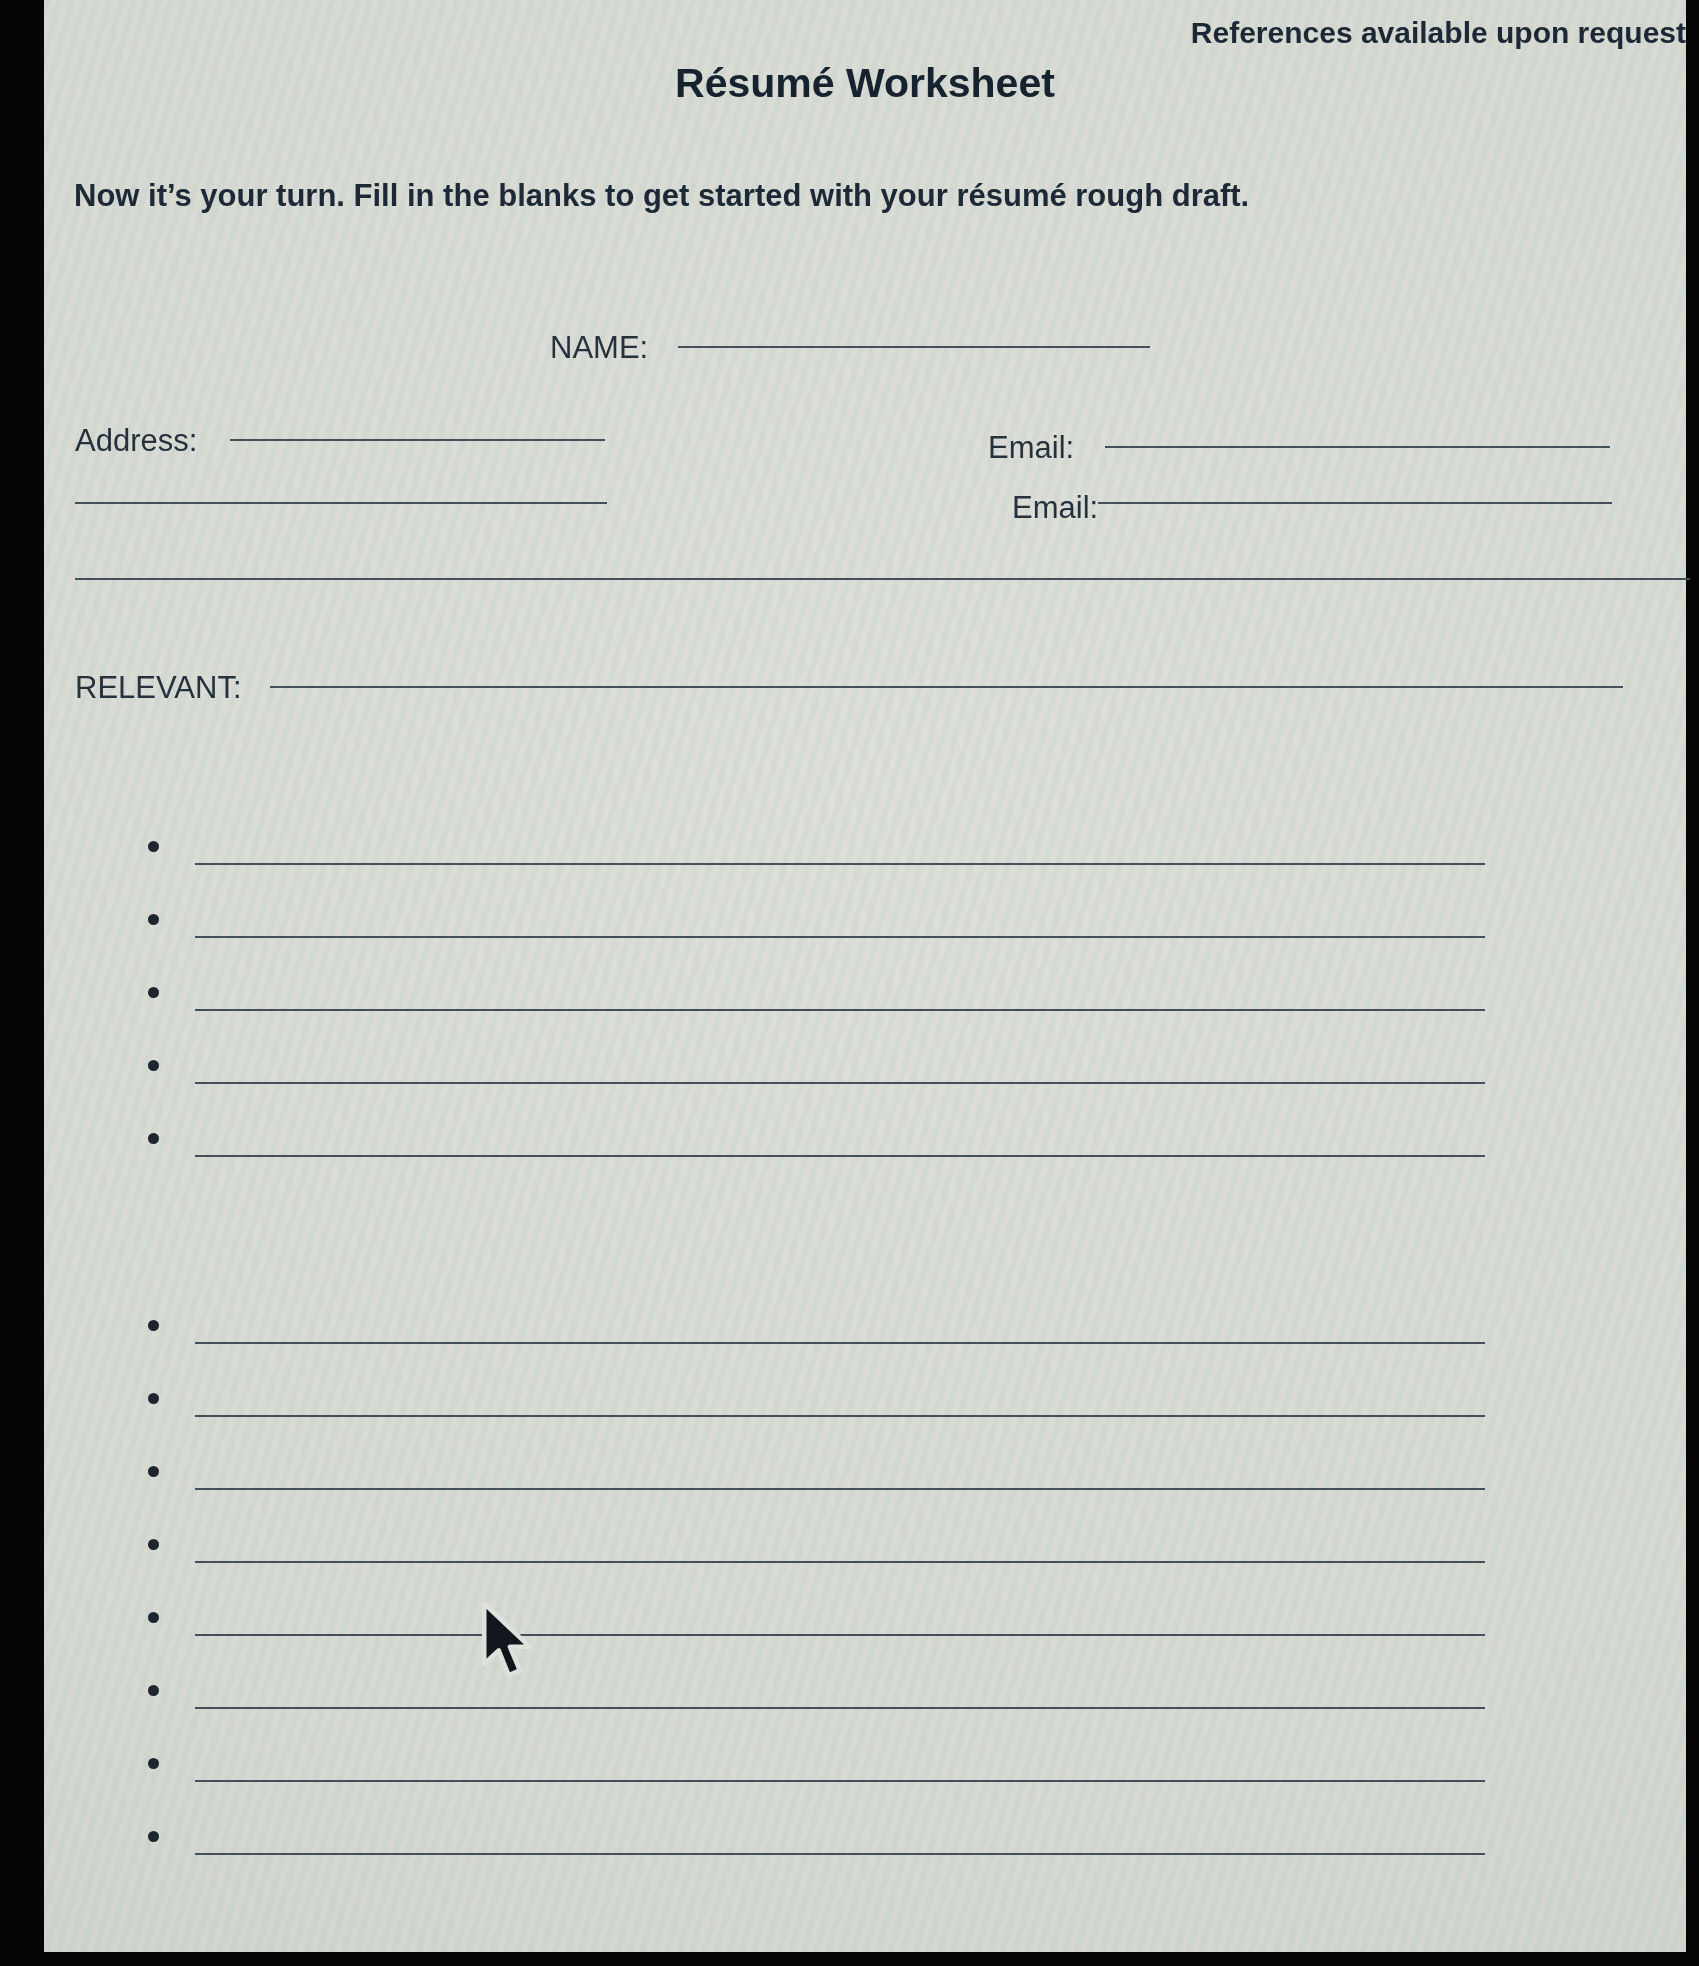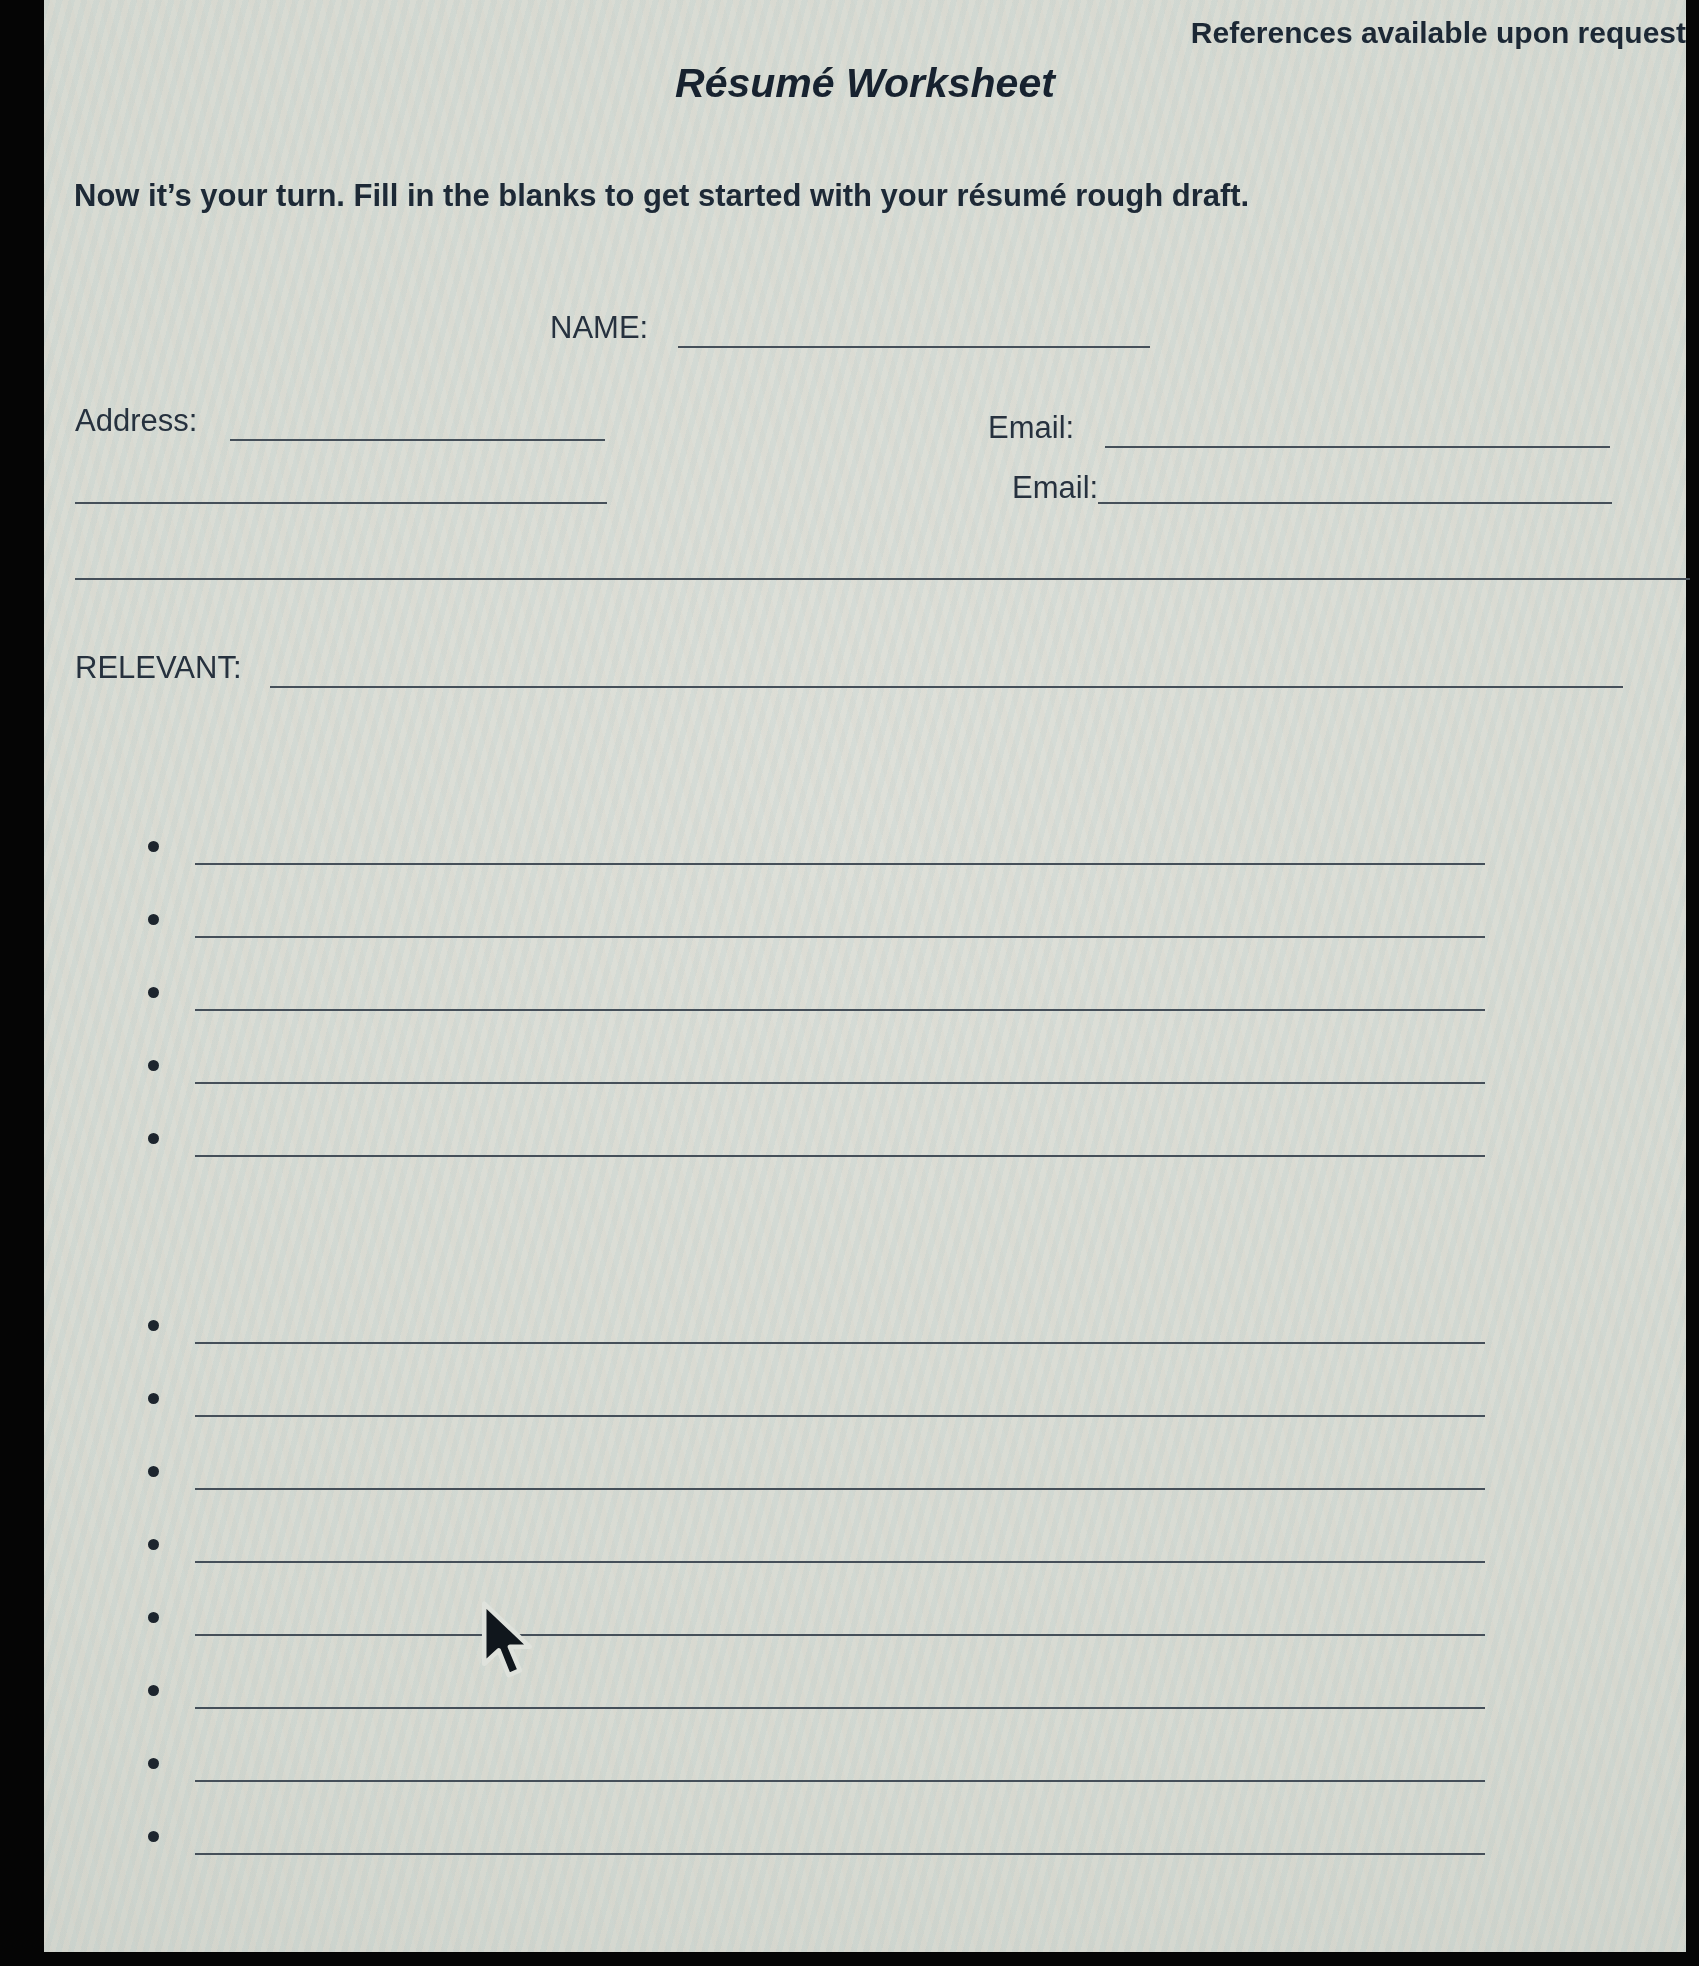--- a/index.html
+++ b/index.html
@@ -41,35 +41,35 @@
     text-align: right;
     font-size: 30px;
     font-weight: 700;
     color: #1c2835;
   }
   .doc-title {
     left: 0; right: 0; top: 60px;
     text-align: center;
     font-size: 41px;
     font-weight: 700;
-    font-style: italic;
     color: #17222f;
   }
   .intro {
     left: 30px; top: 178px;
     font-size: 31px;
     font-weight: 700;
     color: #1d2936;
     text-align: right;
   }
 
   .label {
     font-size: 31px;
     font-weight: 400;
     color: #26313e;
+    margin-top: 20px;
   }
 
   .blank {
     position: absolute;
     height: 36px;
     border-bottom: 2px solid #454f59;
   }
 
   
   .name-label      { left: 506px;  top: 310px; }

